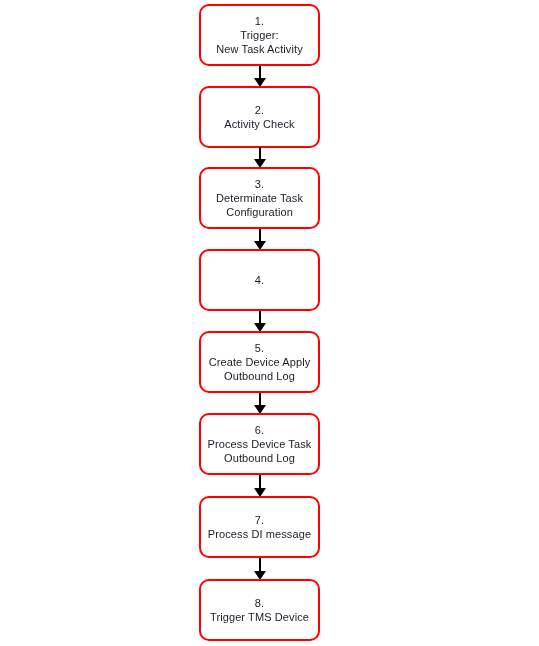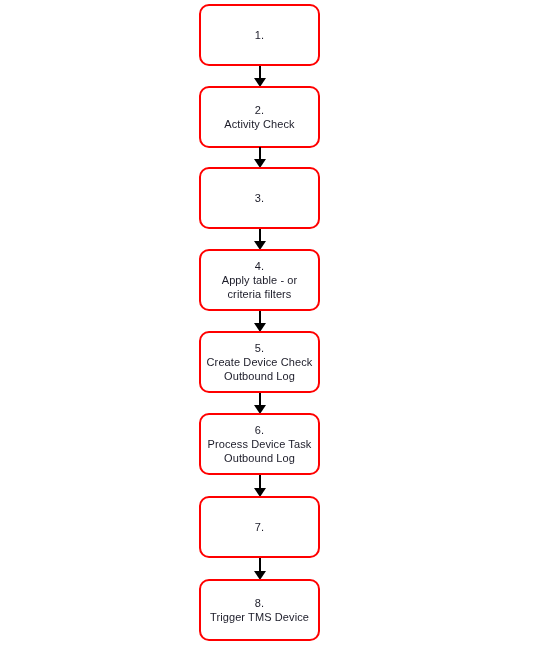--- a/index.html
+++ b/index.html
@@ -56,20 +56,22 @@
     display: block;
   }
 </style>
 </head>
 <body>
 
 <div id="flowchart">
 
   <div class="node" style="top:4px;">
     <div class="node-number">1.</div>
+    <div class="node-label">Trigger:
+New Task Activity</div>
   </div>
 
   <div class="connector" style="top:66px;">
     <svg width="539" height="22" viewBox="0 0 539 22" xmlns="http://www.w3.org/2000/svg">
       <line x1="260" y1="0" x2="260" y2="14" stroke="#000000" stroke-width="2"></line>
       <polygon points="254,12 266,12 260,21" fill="#000000"></polygon>
     </svg>
   </div>
 
   <div class="node" style="top:86px;">
@@ -79,45 +81,45 @@
 
   <div class="connector" style="top:147px;">
     <svg width="539" height="22" viewBox="0 0 539 22" xmlns="http://www.w3.org/2000/svg">
       <line x1="260" y1="0" x2="260" y2="14" stroke="#000000" stroke-width="2"></line>
       <polygon points="254,12 266,12 260,21" fill="#000000"></polygon>
     </svg>
   </div>
 
   <div class="node" style="top:167px;">
     <div class="node-number">3.</div>
+    <div class="node-label">Determinate Task
+Configuration</div>
   </div>
 
   <div class="connector" style="top:229px;">
     <svg width="539" height="22" viewBox="0 0 539 22" xmlns="http://www.w3.org/2000/svg">
       <line x1="260" y1="0" x2="260" y2="14" stroke="#000000" stroke-width="2"></line>
       <polygon points="254,12 266,12 260,21" fill="#000000"></polygon>
     </svg>
   </div>
 
   <div class="node" style="top:249px;">
     <div class="node-number">4.</div>
-    <div class="node-label">Apply table - or
-criteria filters</div>
   </div>
 
   <div class="connector" style="top:311px;">
     <svg width="539" height="22" viewBox="0 0 539 22" xmlns="http://www.w3.org/2000/svg">
       <line x1="260" y1="0" x2="260" y2="14" stroke="#000000" stroke-width="2"></line>
       <polygon points="254,12 266,12 260,21" fill="#000000"></polygon>
     </svg>
   </div>
 
   <div class="node" style="top:331px;">
     <div class="node-number">5.</div>
-    <div class="node-label">Create Device Check
+    <div class="node-label">Create Device Apply
 Outbound Log</div>
   </div>
 
   <div class="connector" style="top:393px;">
     <svg width="539" height="22" viewBox="0 0 539 22" xmlns="http://www.w3.org/2000/svg">
       <line x1="260" y1="0" x2="260" y2="14" stroke="#000000" stroke-width="2"></line>
       <polygon points="254,12 266,12 260,21" fill="#000000"></polygon>
     </svg>
   </div>
 
@@ -129,20 +131,21 @@
 
   <div class="connector" style="top:475px;">
     <svg width="539" height="22" viewBox="0 0 539 22" xmlns="http://www.w3.org/2000/svg">
       <line x1="260" y1="0" x2="260" y2="15" stroke="#000000" stroke-width="2"></line>
       <polygon points="254,13 266,13 260,22" fill="#000000"></polygon>
     </svg>
   </div>
 
   <div class="node" style="top:496px;">
     <div class="node-number">7.</div>
+    <div class="node-label">Process DI message</div>
   </div>
 
   <div class="connector" style="top:558px;">
     <svg width="539" height="22" viewBox="0 0 539 22" xmlns="http://www.w3.org/2000/svg">
       <line x1="260" y1="0" x2="260" y2="15" stroke="#000000" stroke-width="2"></line>
       <polygon points="254,13 266,13 260,22" fill="#000000"></polygon>
     </svg>
   </div>
 
   <div class="node" style="top:579px;">

